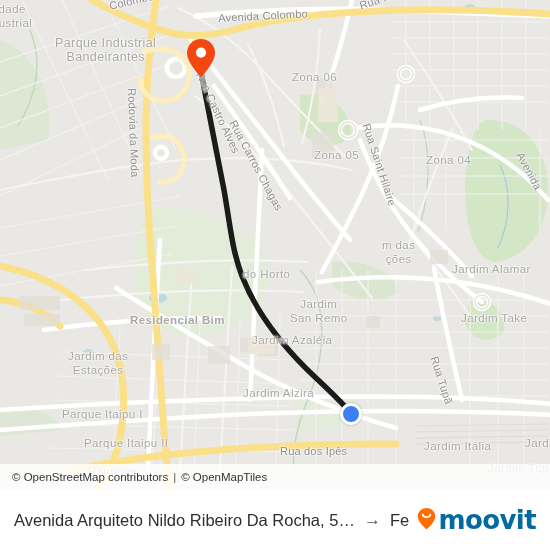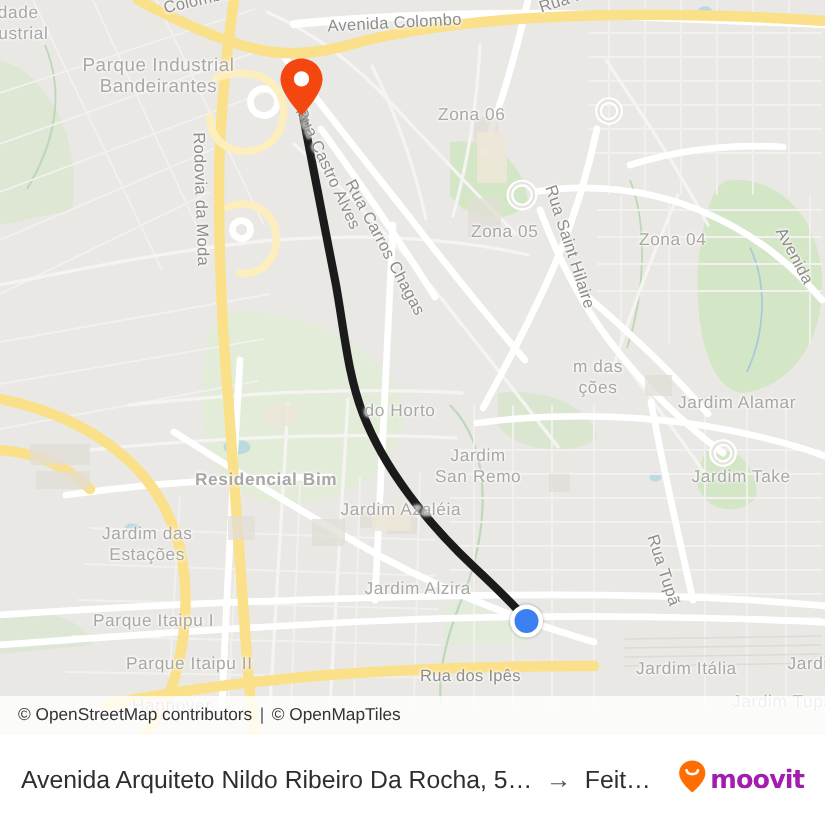--- a/index.html
+++ b/index.html
@@ -90,21 +90,21 @@
     flex:1 1 auto;
   }
   .route-arrow{
     margin:0 9px;color:#555;font-size:17px;flex:0 0 auto;
   }
   .route-to{flex:0 0 auto;}
   .brand{
     display:flex;align-items:center;flex:0 0 auto;margin-left:8px;
   }
   .brand-word{
-    font-size:17px;font-weight:bold;color:#a21caf;letter-spacing:-.6px;
+    font-size:26px;font-weight:bold;color:#0369a1;letter-spacing:-.6px;
     font-family:"DejaVu Sans", sans-serif;
   }
 </style>
 </head>
 <body>
 
 <div id="app">
 
   <div class="map">
 
@@ -278,21 +278,21 @@
         <div class="lbl road" style="left: 372px; top: 122px; transform: rotate(72deg); transform-origin: left top;">Rua Saint Hilaire</div>
         <div class="lbl area" style="left: 314px; top: 149px; text-align: center;">Zona 05</div>
         <div class="lbl area" style="left: 426px; top: 154px;">Zona 04</div>
         <div class="lbl road" style="left: 525px; top: 150px; transform: rotate(62deg); transform-origin: left top;">Avenida</div>
         <div class="lbl area two" style="left: 382px; top: 238px;">m das<br>ções</div>
         <div class="lbl area" style="left: 243px; top: 268px;">do Horto</div>
         <div class="lbl area" style="left: 452px; top: 263px;">Jardim Alamar</div>
         <div class="lbl area two" style="left: 290px; top: 297px;">Jardim<br>San Remo</div>
         <div class="lbl area" style="left: 461px; top: 312px;">Jardim Take</div>
         <div class="lbl area" style="left: 130px; top: 314px; font-weight: bold;">Residencial Bim</div>
-        <div class="lbl area" style="left: 227px; top: 334px;">Jardim Azaléia</div>
+        <div class="lbl area" style="left: 252px; top: 334px;">Jardim Azaléia</div>
         <div class="lbl area two" style="left: 68px; top: 349px;">Jardim das<br>Estações</div>
         <div class="lbl road" style="left: 440px; top: 355px; transform: rotate(72deg); transform-origin: left top;">Rua Tupã</div>
         <div class="lbl area" style="left: 243px; top: 387px;">Jardim Alzira</div>
         <div class="lbl area" style="left: 62px; top: 408px;">Parque Itaipu I</div>
         <div class="lbl area" style="left: 84px; top: 437px;">Parque Itaipu II</div>
         <div class="lbl area" style="left: 424px; top: 440px;">Jardim Itália</div>
         <div class="lbl area" style="left: 525px; top: 437px;">Jardim</div>
         <div class="lbl road" style="left: 280px; top: 445px;">Rua dos Ipês</div>
         <div class="lbl area" style="left: 88px; top: 465px;">Hannover</div>
         <div class="lbl area" style="left: 488px; top: 462px;">Jardim Tupã</div>

